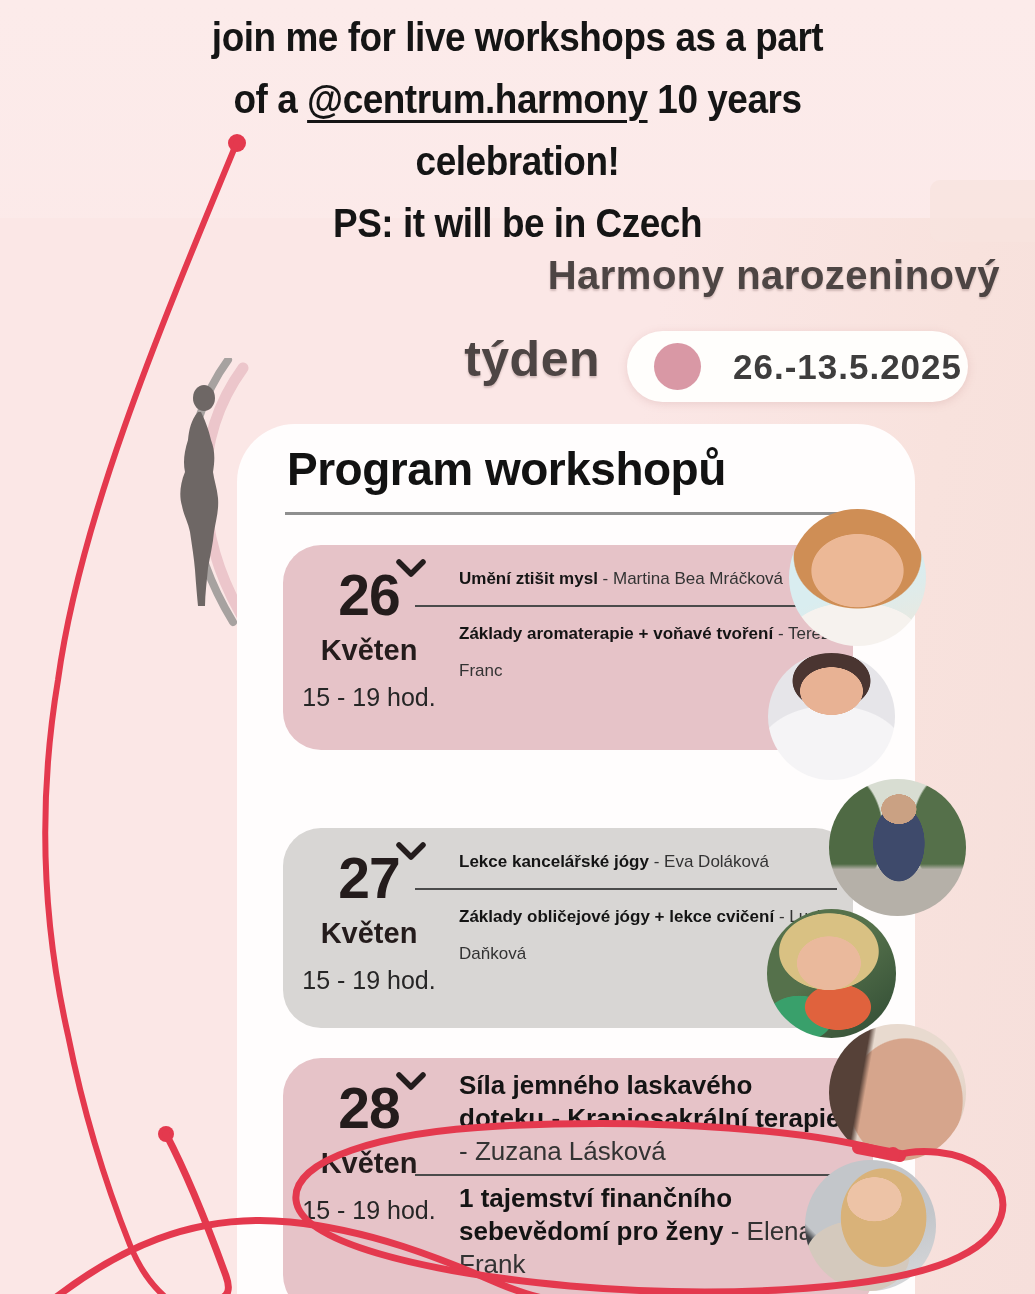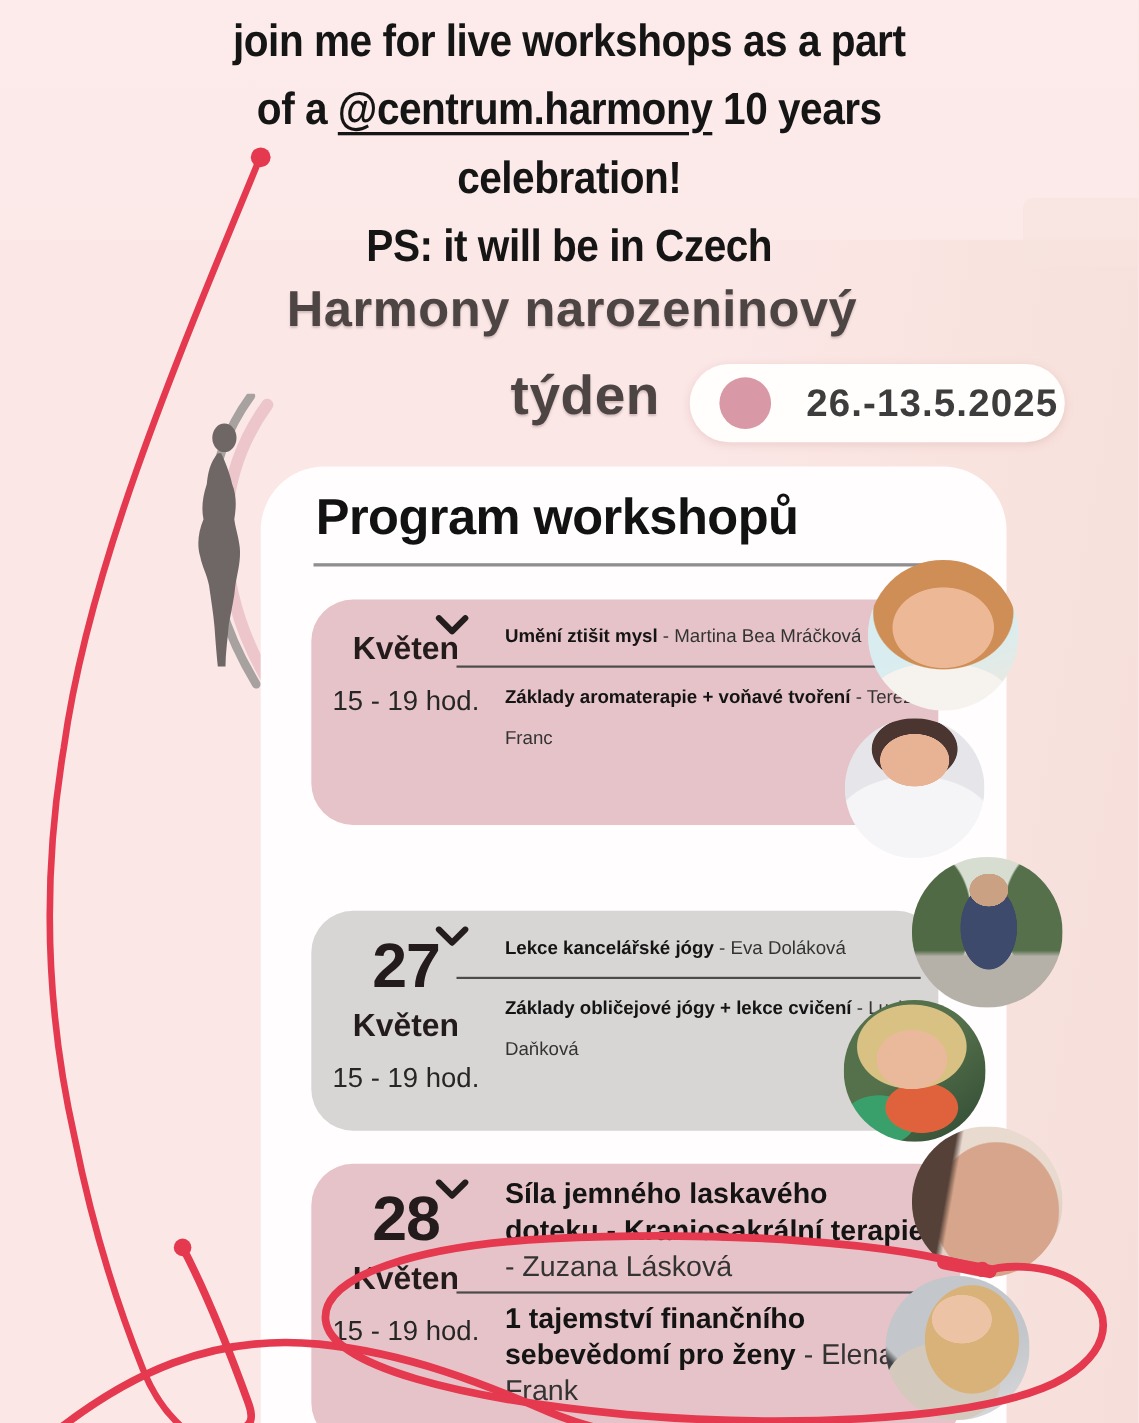--- a/index.html
+++ b/index.html
@@ -13,22 +13,22 @@
   .flyer-bg-corner{position:absolute;right:0;top:180px;width:105px;height:62px;
             background:var(--background-peach,#f7e4de);opacity:.8;border-radius:10px 0 0 10px;}
 
   
   .story-caption{position:absolute;left:0;top:6px;width:100%;text-align:center;z-index:6;
      transform:scaleX(.9);font-weight:700;font-size:41px;line-height:62px;color:#151515;
      letter-spacing:-.5px;}
   .handle{text-decoration:underline;text-decoration-thickness:3px;text-underline-offset:7px;}
 
   
-  .title-1{position:absolute;left:40px;top:253px;width:960px;margin:0;text-align:center;z-index:2;
-     font-size:46px;font-weight:800;color:var(--title-brown,#4d4544);letter-spacing:.5px;
+  .title-1{position:absolute;left:40px;top:253px;width:960px;margin:0;text-align:right;z-index:2;
+     font-size:40px;font-weight:800;color:var(--title-brown,#4d4544);letter-spacing:.5px;
      text-shadow:0 2px 2px rgba(90,60,60,.25);}
   .title-2{position:absolute;left:0;top:330px;width:600px;margin:0;text-align:right;z-index:2;
      font-size:50px;font-weight:800;color:var(--title-brown,#4d4544);letter-spacing:.5px;
      text-shadow:0 2px 2px rgba(90,60,60,.25);}
 
   
   .date-pill{position:absolute;left:627px;top:331px;width:341px;height:71px;z-index:2;
      background:#fffefc;border-radius:36px;display:flex;align-items:center;
      box-shadow:0 2px 8px rgba(190,130,130,.25);}
   .date-dot{width:47px;height:47px;border-radius:50%;margin-left:27px;
@@ -136,20 +136,21 @@
 
   <div class="white-card"></div>
   <h2 class="program-heading">Program workshopů</h2>
   <div class="program-underline"></div>
 
   <section class="day-card theme-pink" style="top:545px;height:205px;">
     <svg class="chev" viewBox="0 0 32 20">
       <path d="M4,3 L16,15 L28,3" stroke="#241d1d" stroke-width="5.5" fill="none" stroke-linecap="round" stroke-linejoin="round"></path>
     </svg>
     <div class="day-col">
+      <div class="day-num">26</div>
       <div class="day-month">Květen</div>
       <div class="day-time">15 - 19 hod.</div>
     </div>
     <div class="ws-col">
       <p class="ws"><b>Umění ztišit mysl</b> <span>- Martina Bea Mráčková</span></p>
       <div class="ws-divider"></div>
       <p class="ws"><b>Základy aromaterapie + voňavé tvoření</b> <span>- Tereza Franc</span></p>
     </div>
   </section>
 

